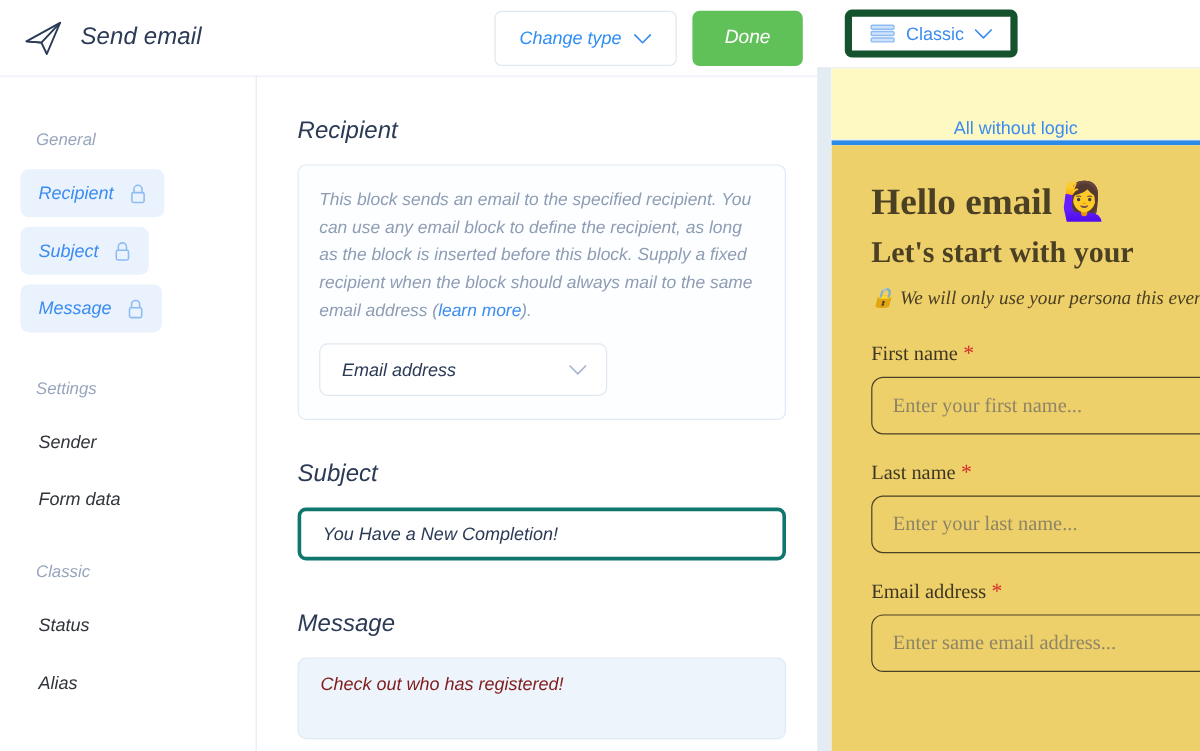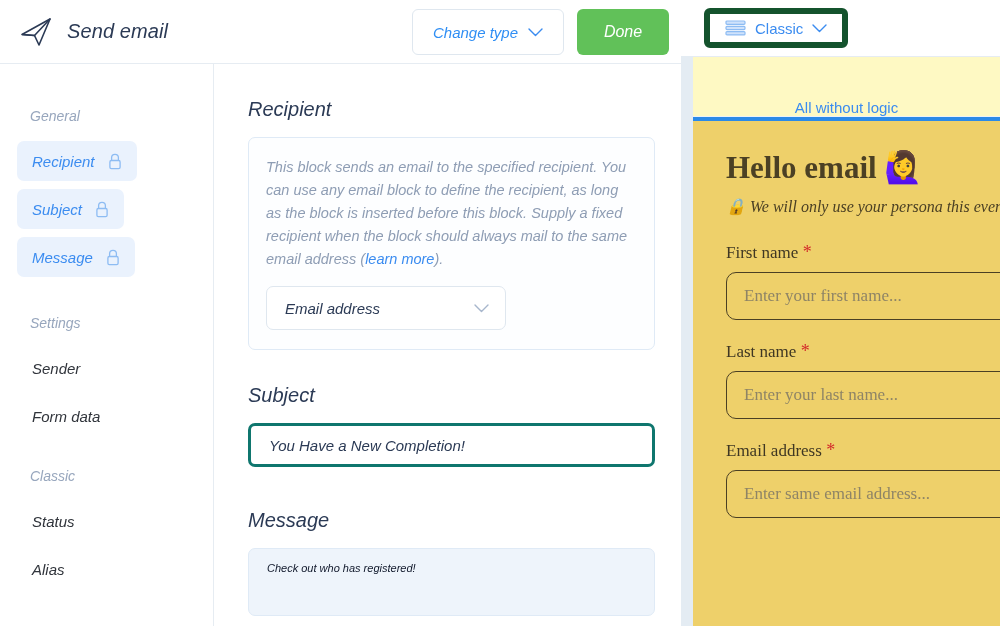--- a/index.html
+++ b/index.html
@@ -110,21 +110,21 @@
     width: 100%; height: 44px;
     border: 3px solid #0f766e; border-radius: 7px;
     background: #fff; display: flex; align-items: center;
     padding: 0 18px; font-size: 15px; color: #2b3a55;
     margin-bottom: 42px; cursor: text;
   }
   .textarea-box {
     width: 100%; height: 68px;
     border: 1px solid #dfeaf6; border-radius: 7px;
     background: #eef4fb;
-    padding: 13px 18px; font-size: 11px; color: #0f172a;
+    padding: 13px 18px; font-size: 15px; color: #7f1d1d;
     cursor: text;
   }
 
   
   .gutter {
     position: absolute; left: 681px; top: 56px;
     width: 12px; height: 570px;
     background: #e4ecf3;
   }
 
@@ -328,20 +328,21 @@
       </div>
     </div>
 
     <div class="preview-tabs">
       <span class="tab-link">All without logic</span>
     </div>
     <div class="blue-rule"></div>
 
     <div class="form-canvas">
       <div class="f-h1">Hello email 🙋‍♀️</div>
+      <div class="f-h2">Let's start with your</div>
       <div class="f-note">🔒 We will only use your persona this event.</div>
 
       <div class="f-label"><span>First name</span><span class="req">&nbsp;*</span></div>
       <div class="f-input">
           <span>Enter your first name...</span>
         </div>
 
       <div class="f-label"><span>Last name</span><span class="req">&nbsp;*</span></div>
       <div class="f-input">
           <span>Enter your last name...</span>

